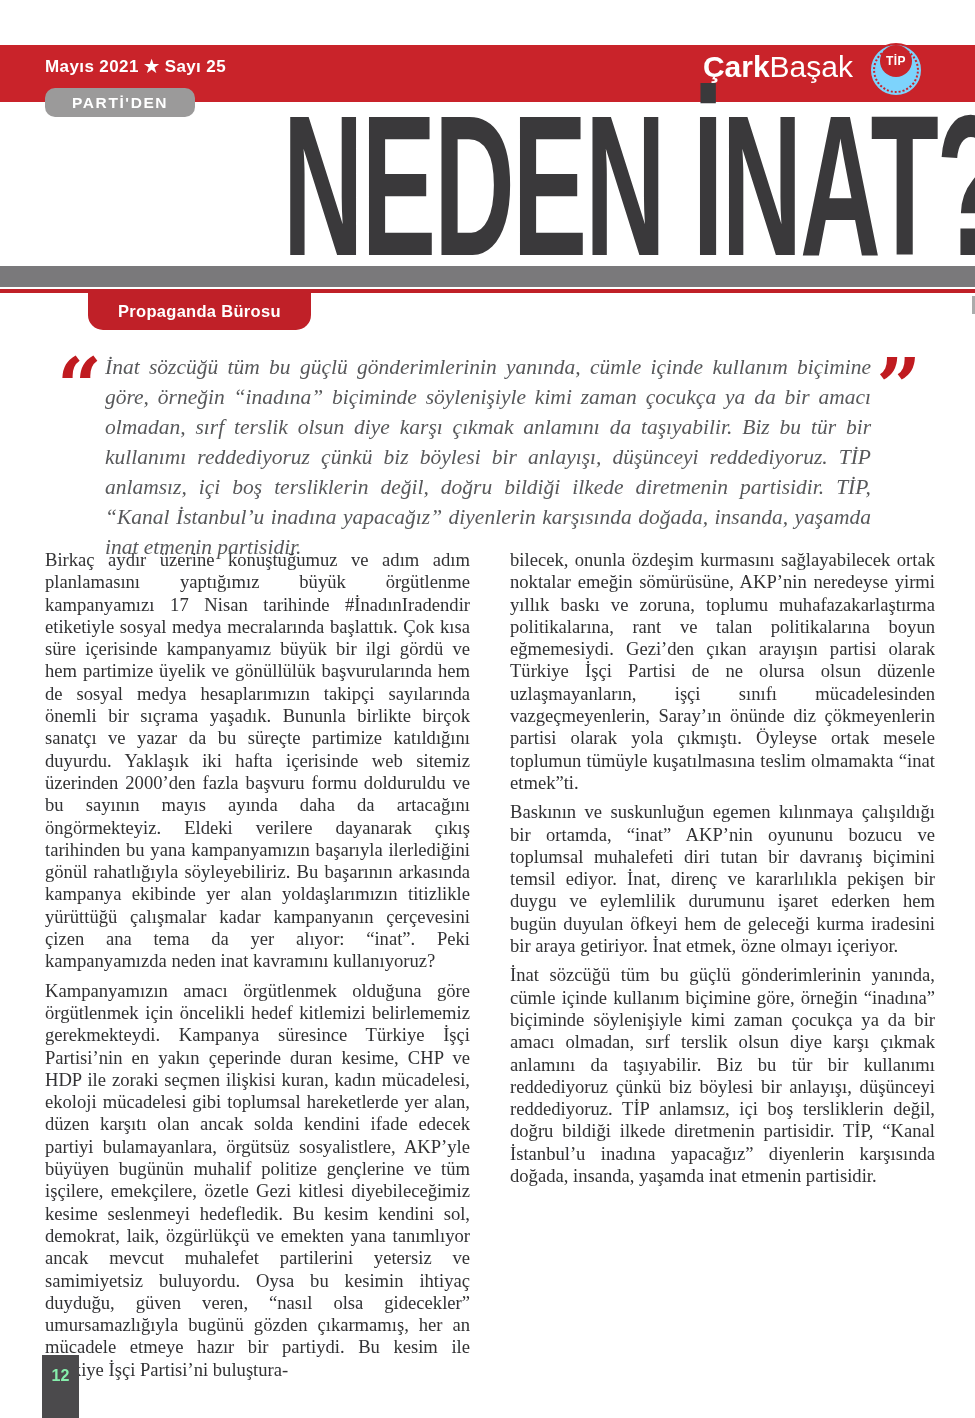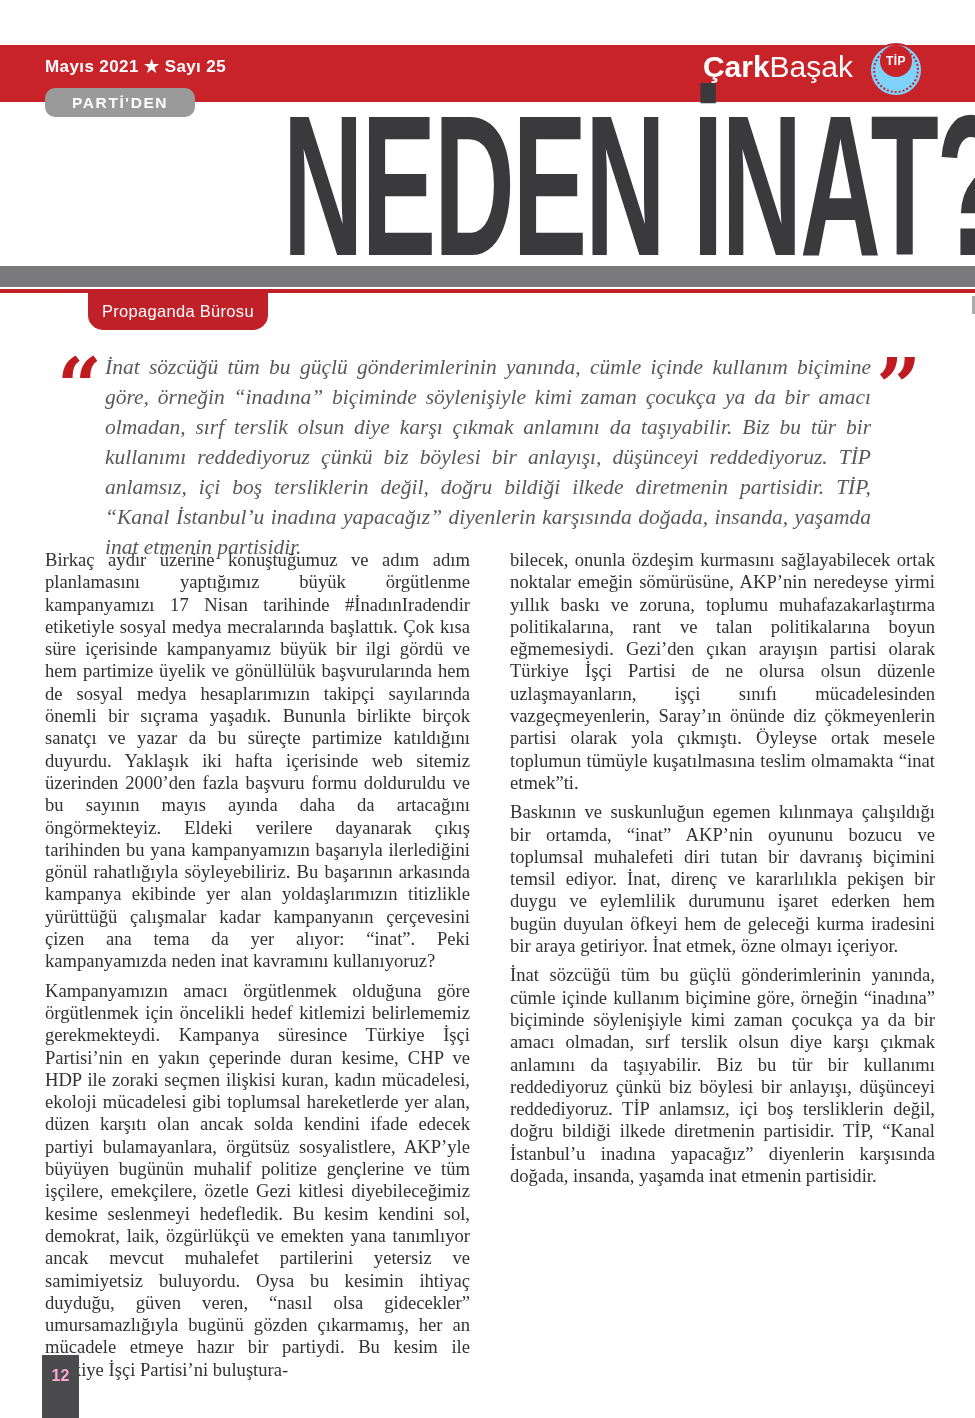--- a/index.html
+++ b/index.html
@@ -62,22 +62,22 @@
     letter-spacing:-4px;
   }
   
   .gray-bar{position:absolute;top:266px;left:0;width:975px;height:21px;background:#7a797b;}
   .red-line{position:absolute;top:289px;left:0;width:975px;height:4px;background:#c02028;}
   .edge-sliver{position:absolute;top:296px;right:0;width:3px;height:18px;background:#ababab;}
   
   .byline-tag{
     position:absolute;top:293px;left:88px;height:37px;line-height:37px;
     background:#c02028;color:#ffffff;border-radius:0 0 15px 15px;
-    padding:0 14px;font-family:"Liberation Sans",sans-serif;
-    font-size:16.5px;font-weight:400;letter-spacing:.3px;
+    padding:0 30px;font-family:"Liberation Sans",sans-serif;
+    font-size:16.5px;font-weight:700;letter-spacing:.3px;
   }
   
   .quote{
     position:absolute;top:352px;left:105px;width:766px;
   }
   .quote p{
     margin:0;font-style:italic;font-size:21.5px;line-height:30px;
     color:#57585a;text-align:justify;
   }
   .qmark{
@@ -94,21 +94,21 @@
   .col{flex:1 1 0;min-width:0;}
   .col p{
     margin:0 0 7px 0;
     font-size:18.6px;line-height:22.3px;color:#323234;
     text-align:justify;
     hyphens:auto;-webkit-hyphens:auto;
   }
   
   .page-num{
     position:absolute;left:42px;top:1355px;width:37px;height:63px;
-    background:#4b4a4c;color:#f9a8d4;
+    background:#4b4a4c;color:#86efac;
     font-family:"Liberation Sans",sans-serif;font-size:16px;font-weight:700;
     text-align:center;box-sizing:border-box;padding-top:12px;
   }
 </style>
 </head>
 <body>
 
 <div class="page">
 
   <div class="topbar">

